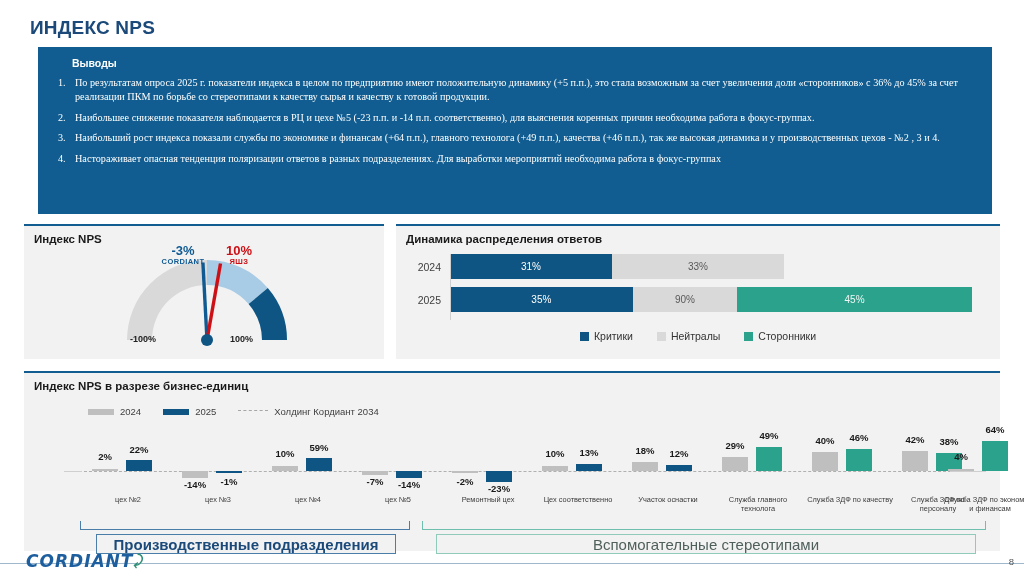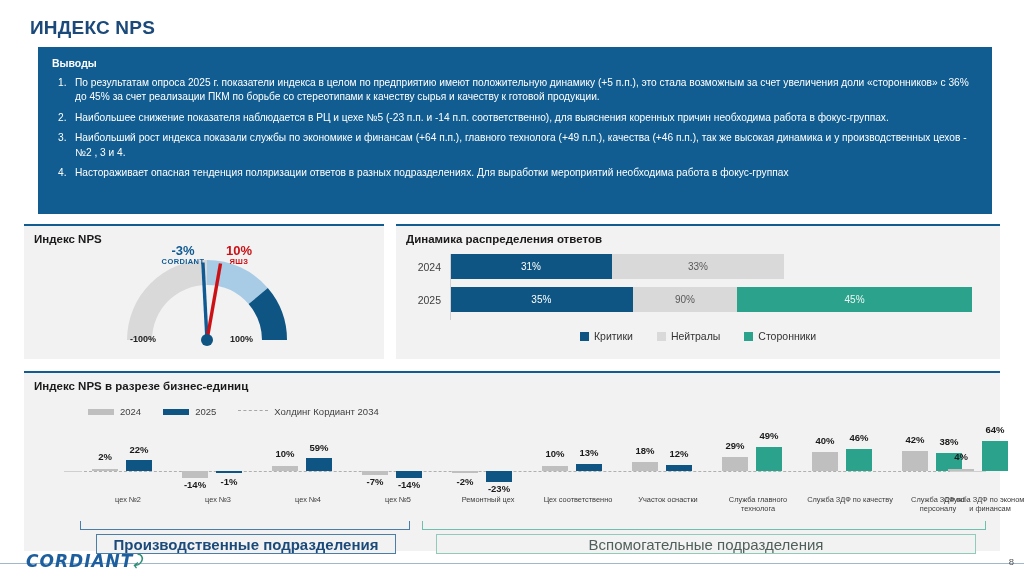--- a/index.html
+++ b/index.html
@@ -22,22 +22,23 @@
   .conclusions {
     position: absolute; left: 38px; top: 47px;
     width: 954px; height: 167px;
     background: #115d91;
     padding: 10px 14px 8px 14px;
     color: #ffffff;
   }
   .conclusions-heading {
     font-size: 10.5px; font-weight: bold; color: #ffffff;
     margin-bottom: 7px;
-  }
-  ol.conclusions-list { list-style: none; counter-reset: cnum; }
+    margin-left: 20px;
+  }
+  ol.conclusions-list { list-style: none; counter-reset: cnum; font-family: Liberation Serif, serif; }
   ol.conclusions-list > li {
     counter-increment: cnum;
     position: relative;
     padding-left: 23px;
     font-size: 10.2px;
     line-height: 1.42;
     margin-bottom: 6px;
     color: #ffffff;
   }
   ol.conclusions-list > li::before {
@@ -435,21 +436,21 @@
       <div class="unit-name" style="left:652px;width:84px;top:0">Служба главного технолога</div>
       <div class="unit-name" style="left:740px;width:92px;top:0">Служба ЗДФ по качеству</div>
       <div class="unit-name" style="left:832px;width:84px;top:0">Служба ЗДФ по персоналу</div>
       <div class="unit-name" style="left:880px;width:92px;top:0">Служба ЗДФ по экономике и финансам</div>
     </div>
 
     <div class="bracket" style="left:56px;  top:148px; width:330px;"></div>
     <div class="bracket teal" style="left:398px; top:148px; width:564px;"></div>
 
     <div class="group-caption" style="left:72px;  top:161px; width:300px;">Производственные подразделения</div>
-    <div class="group-caption aux" style="left:412px; top:161px; width:540px;">Вспомогательные подразделения</div>
+    <div class="group-caption aux" style="left:412px; top:161px; width:540px;">Вспомогательные стереотипами</div>
   </div>
 
   <div class="footer-rule"></div>
   <div class="logo">
     <span>CORDIANT</span><span class="swoosh">⤸</span>
   </div>
   <div class="page-num">8</div>
 </div>
 
 </body></html>

